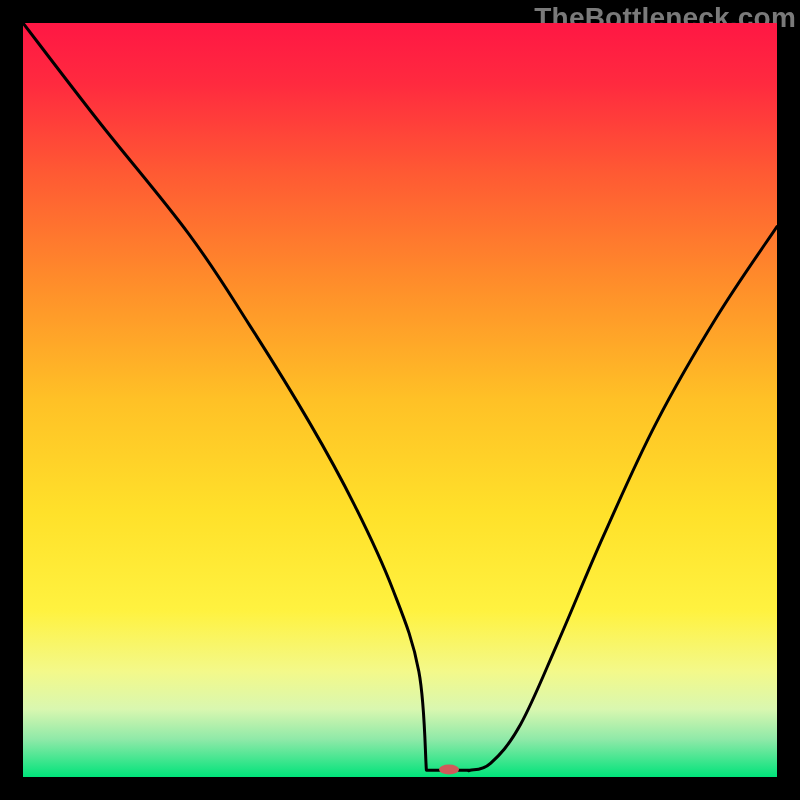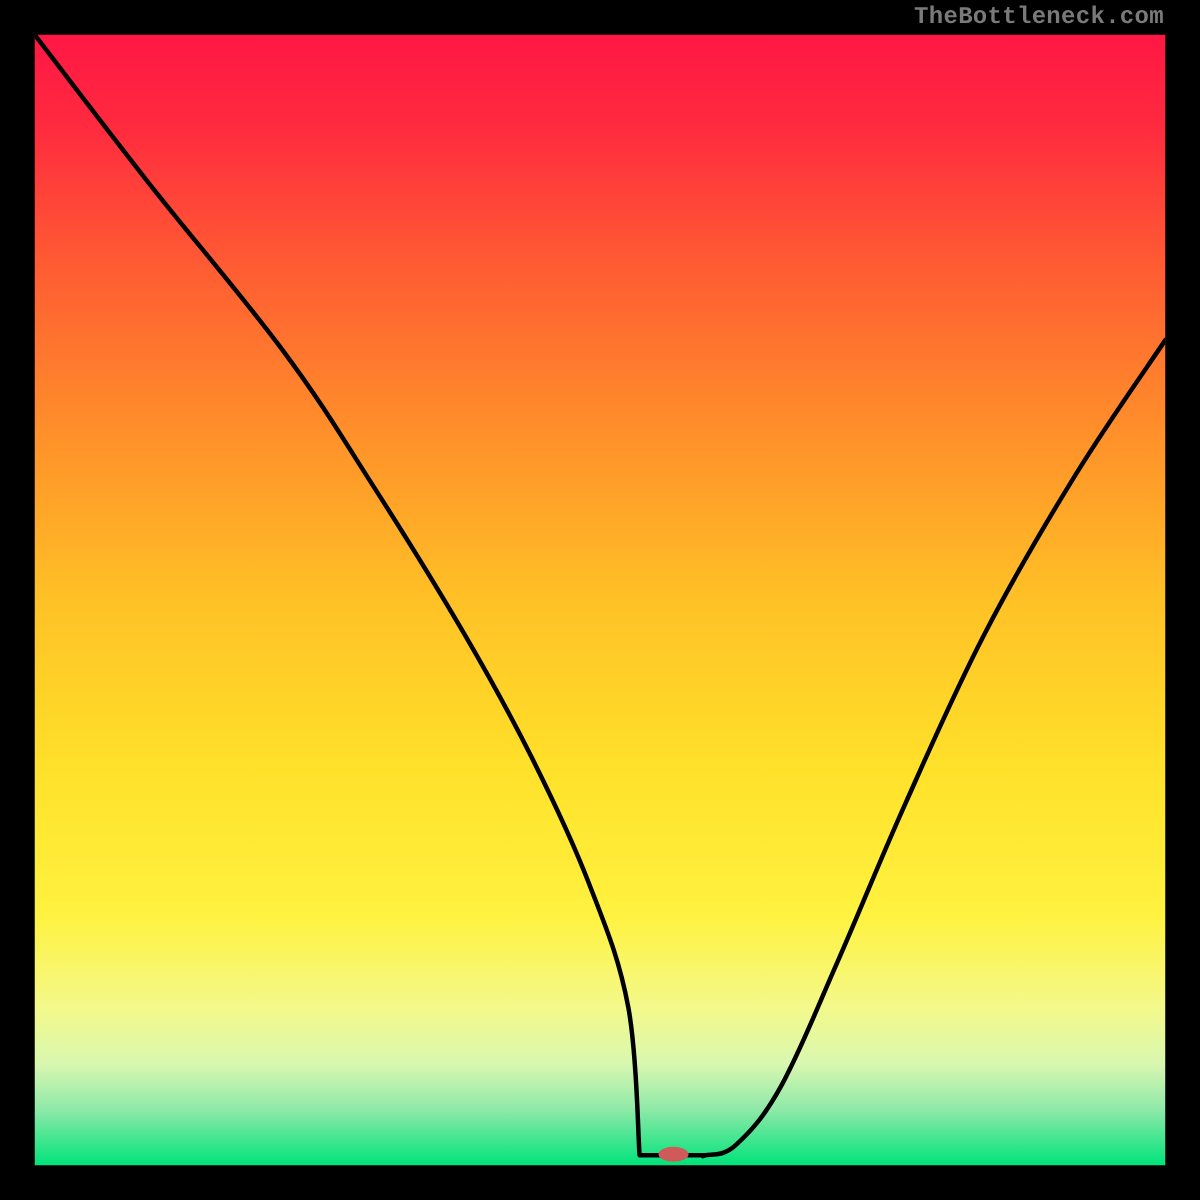--- a/index.html
+++ b/index.html
@@ -14,23 +14,23 @@
     position: absolute;
     left: 0;
     top: 0;
     width: 800px;
     height: 800px;
     background: #000;
   }
   .watermark {
     position: absolute;
     top: 2px;
-    right: 24px;
-    font-family: Liberation Mono, monospace;
-    font-size: 16px;
+    right: 4px;
+    font-family: Liberation Sans, sans-serif;
+    font-size: 28px;
     font-weight: 600;
     color: #7a7a7a;
     letter-spacing: 0.2px;
   }
   .plot {
     position: absolute;
     left: 23px;
     top: 23px;
     width: 754px;
     height: 754px;

